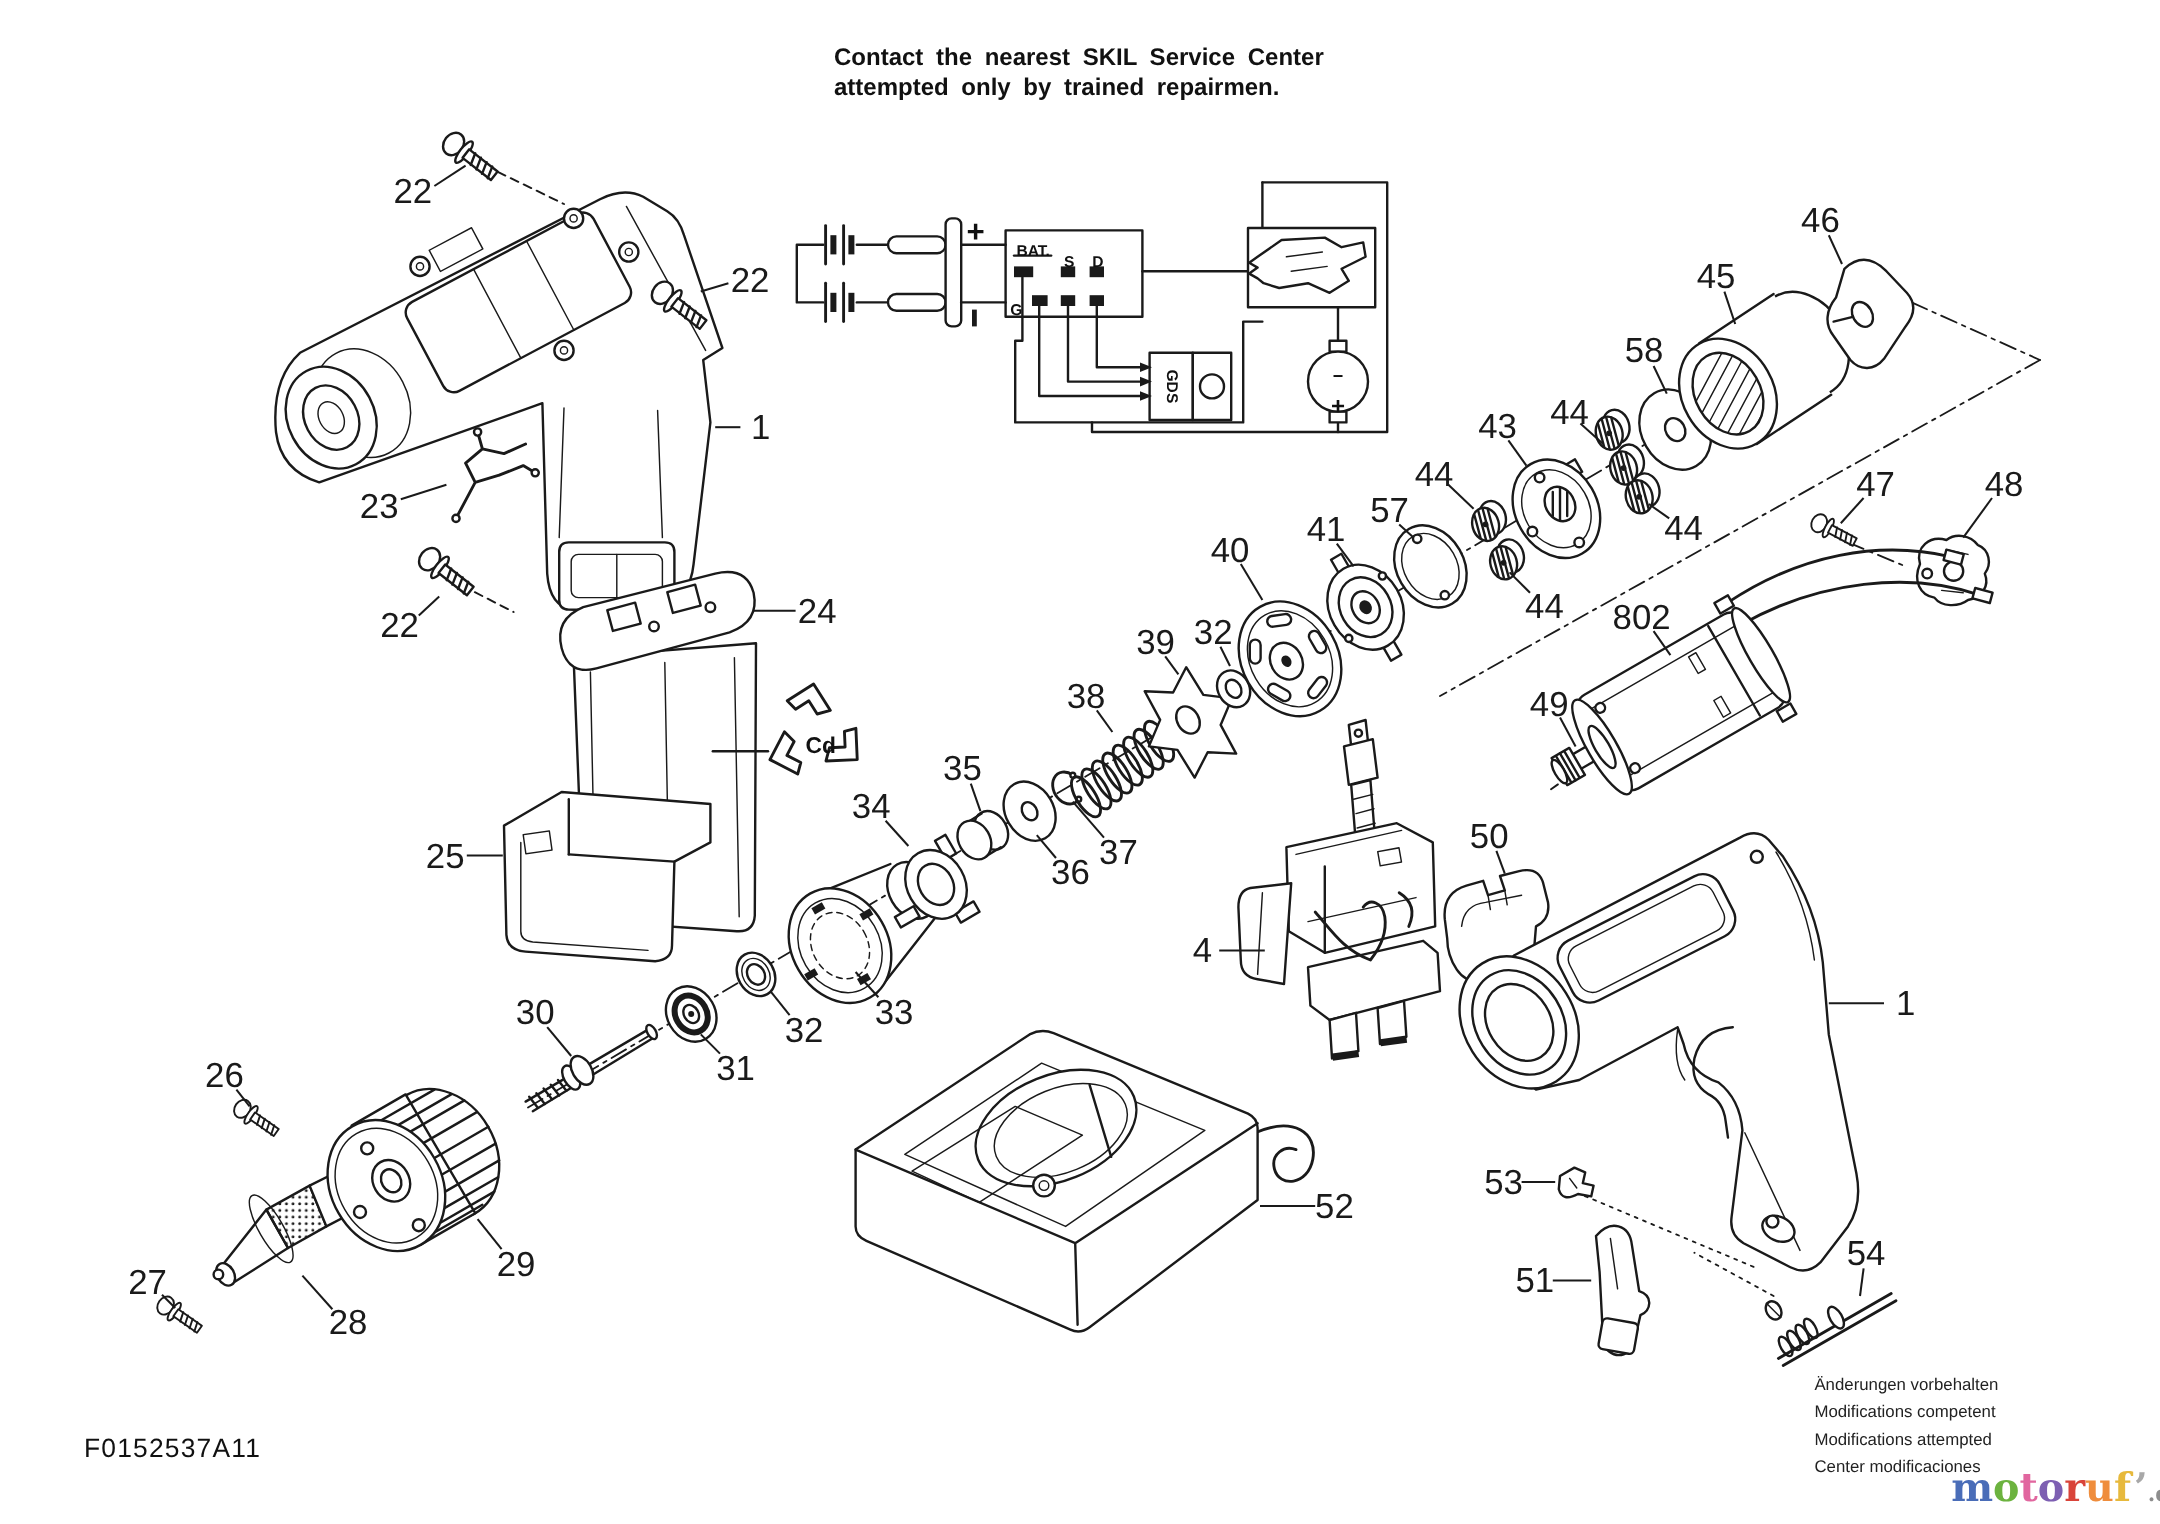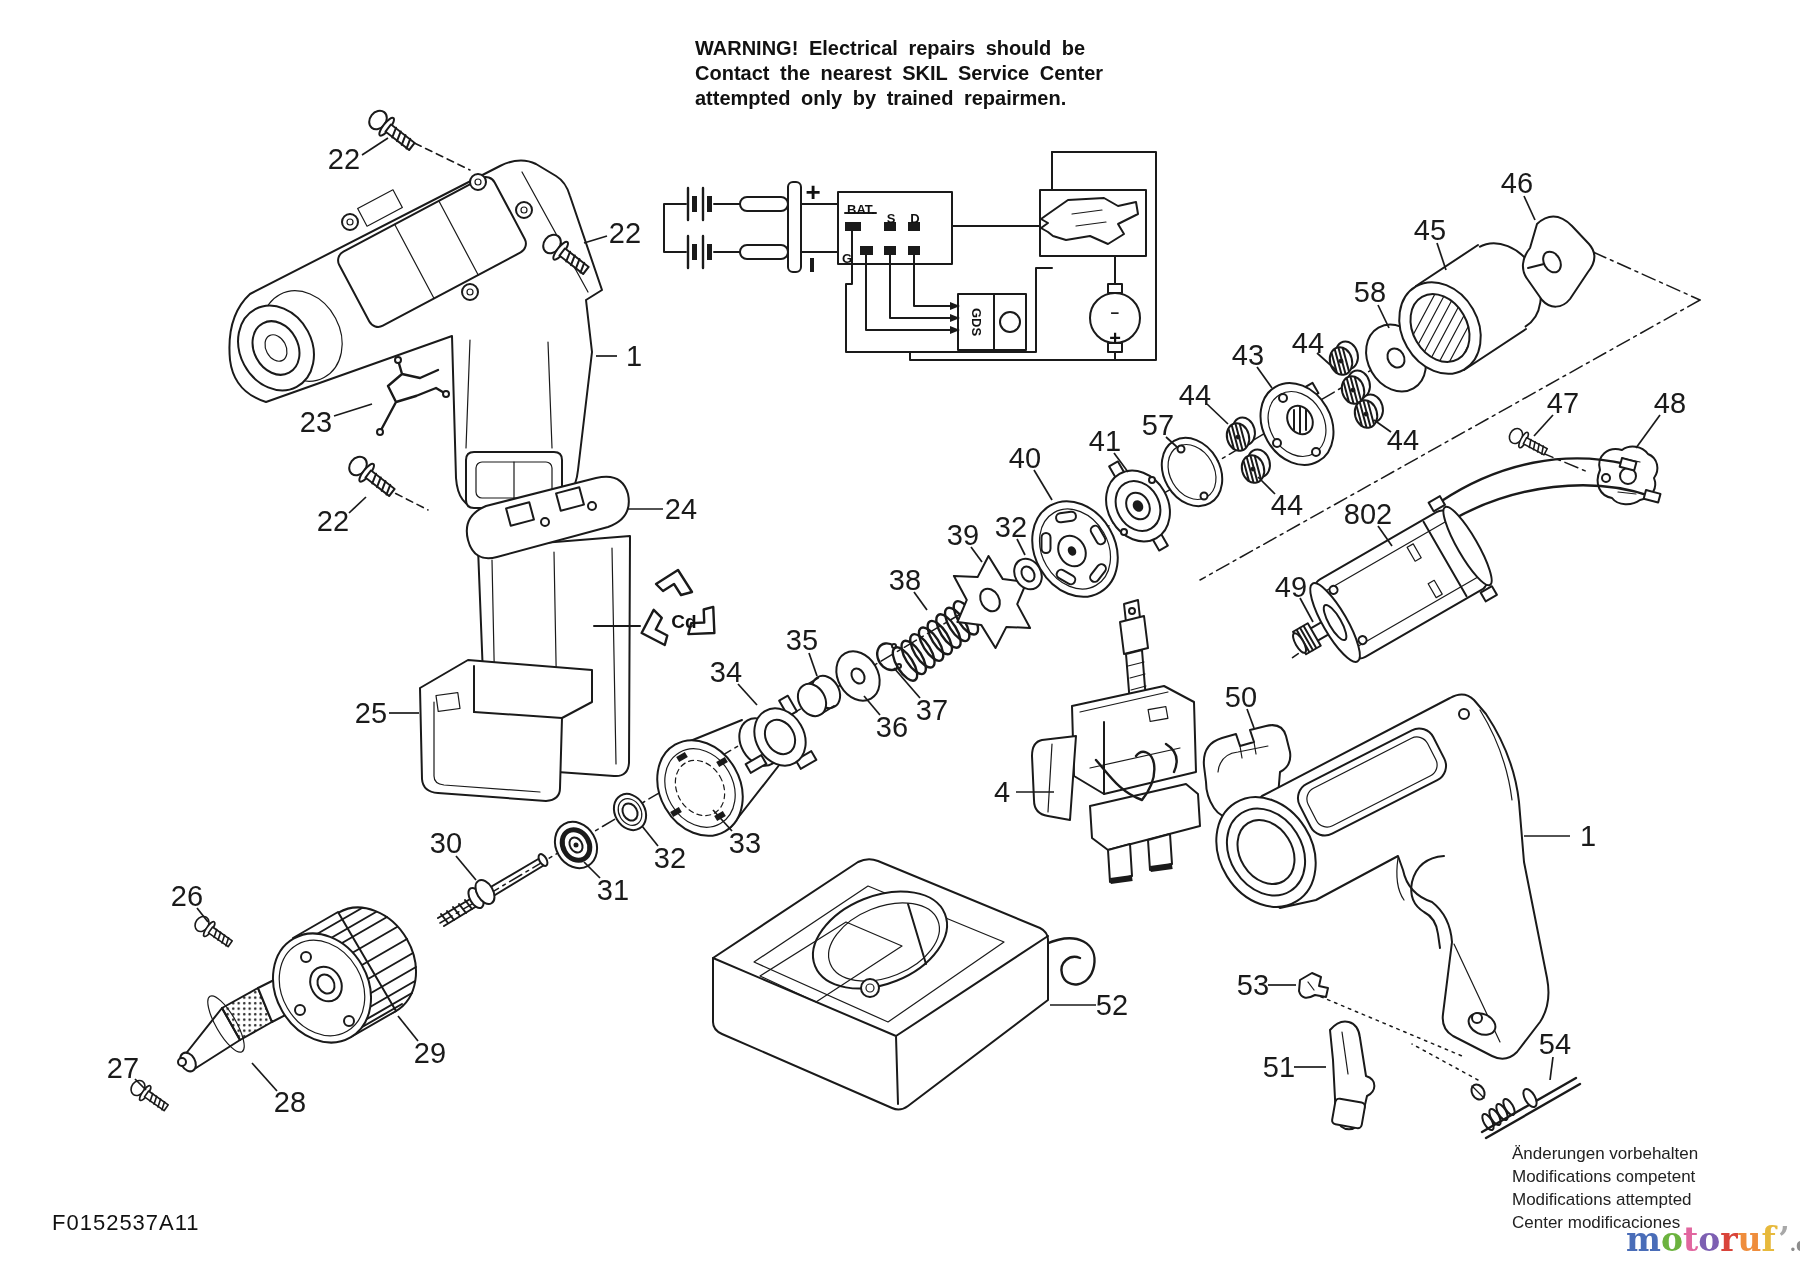--- a/index.html
+++ b/index.html
@@ -14,22 +14,22 @@
   .dd{stroke-dasharray:14 5 3 5;stroke-width:1.5;}
   .dot{stroke-dasharray:2.5 5;stroke-width:1.5;}
   .dsh{stroke-dasharray:7 5;stroke-width:1.6;}
   .callouts text{fill:#1a1a1a;stroke:none;font-family:"Liberation Sans",sans-serif;
                  font-size:29px;text-anchor:middle;}
   .callouts line{stroke:#1a1a1a;stroke-width:1.7;}
   .slabels text{fill:#111;stroke:none;font-family:"Liberation Sans",sans-serif;font-weight:bold;
                 text-anchor:middle;}
   .warning{position:absolute;left:695px;top:36px;font-weight:bold;font-size:20px;
            line-height:25px;word-spacing:5px;white-space:nowrap;}
-  .part-code{position:absolute;left:52px;top:1194px;font-size:22px;letter-spacing:1px;margin-top:16px;}
-  .footer-block{position:absolute;left:1512px;top:1142px;font-size:17px;line-height:23px;
+  .part-code{position:absolute;left:70px;top:1194px;font-size:22px;letter-spacing:1px;}
+  .footer-block{position:absolute;left:1512px;top:1142px;font-size:14px;line-height:23px;
                 color:#222;white-space:nowrap;}
   .logo{position:absolute;left:1626px;top:1220px;font-family:"DejaVu Serif","Liberation Serif",serif;
         font-weight:bold;font-size:33px;white-space:nowrap;}
   .logo .suffix{font-size:18px;font-weight:bold;}
 </style>
 </head>
 <body>
 
 <div class="canvas">
 
@@ -703,21 +703,20 @@
         <line x1="1096" y1="1005" x2="1050" y2="1005"></line>
         <text x="1112" y="1015">52</text>
         <line x1="1268" y1="985" x2="1296" y2="985"></line>
         <text x="1253" y="995">53</text>
         <line x1="1553" y1="1057" x2="1550" y2="1080"></line>
         <text x="1555" y="1054">54</text>
       </g>
 </svg>
 
 <div class="warning">
-  <div>WARNING! Electrical repairs should be</div>
   <div>Contact the nearest SKIL Service Center</div>
   <div>attempted only by trained repairmen.</div>
 </div>
 
 <div class="part-code">F0152537A11</div>
 
 <div class="footer-block">
   <div>Änderungen vorbehalten</div>
   <div>Modifications competent</div>
   <div>Modifications attempted</div>

